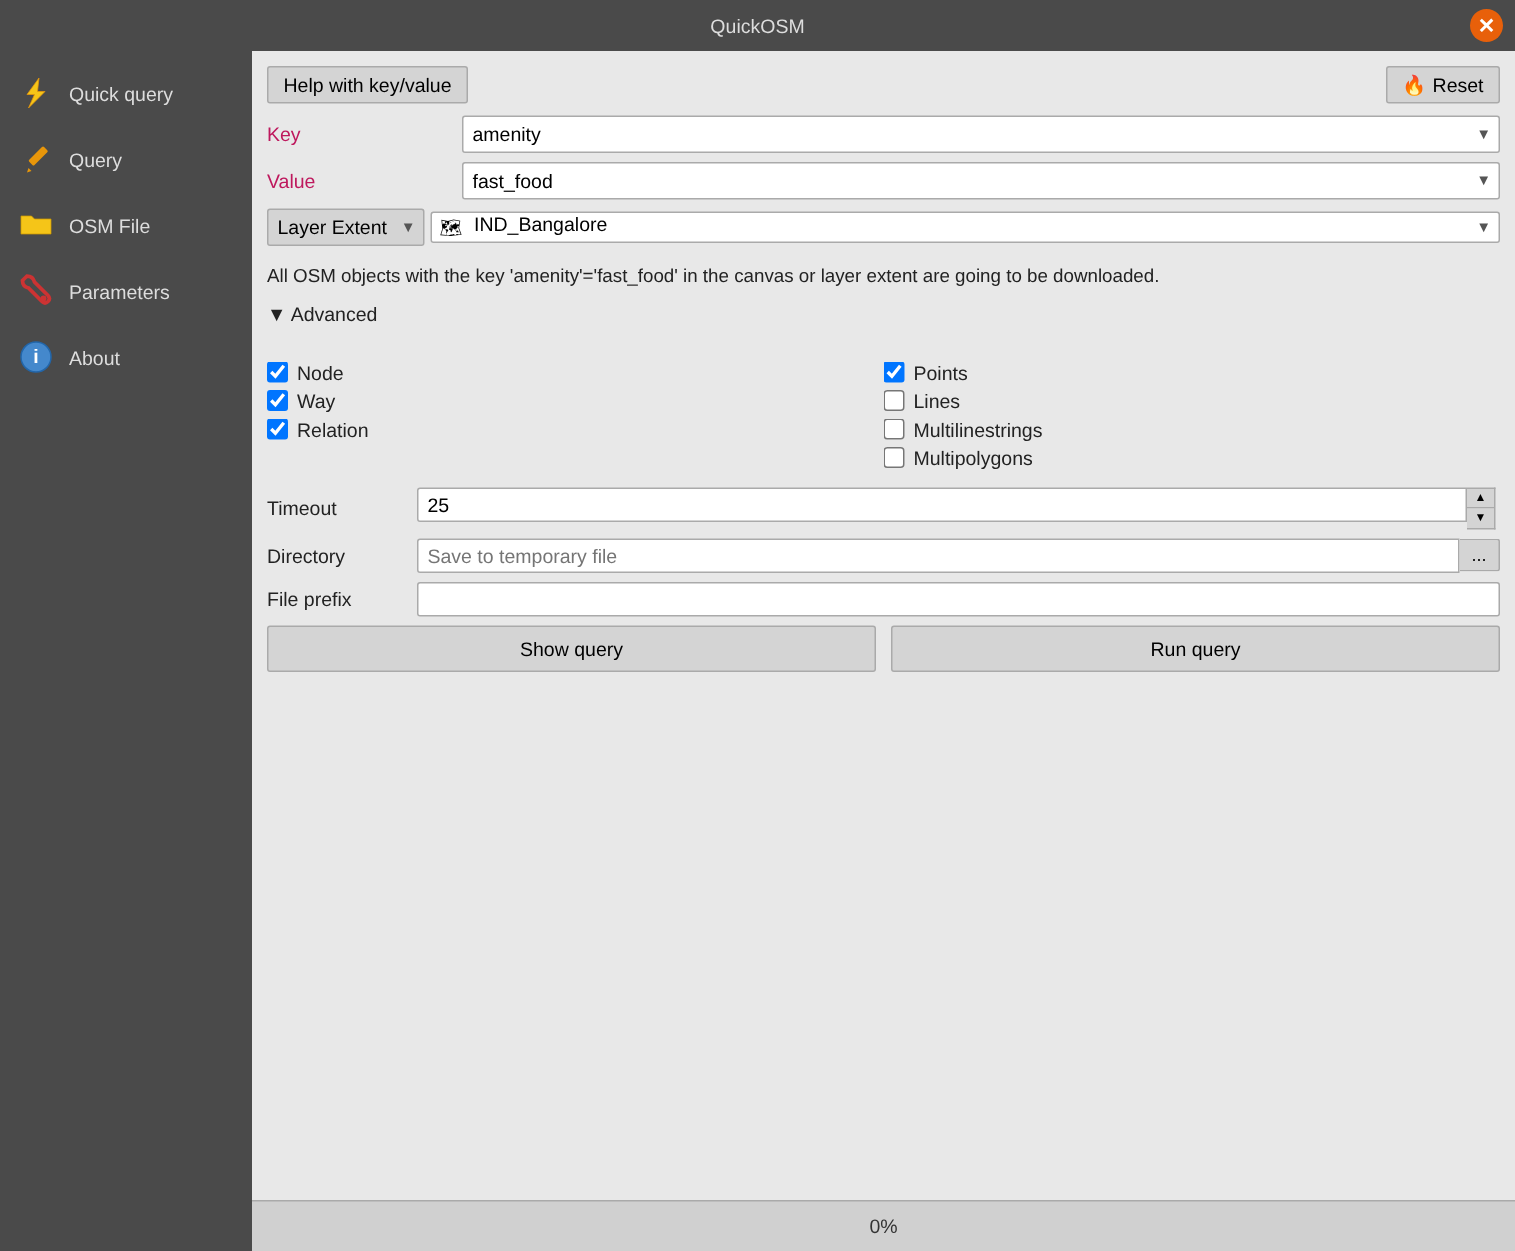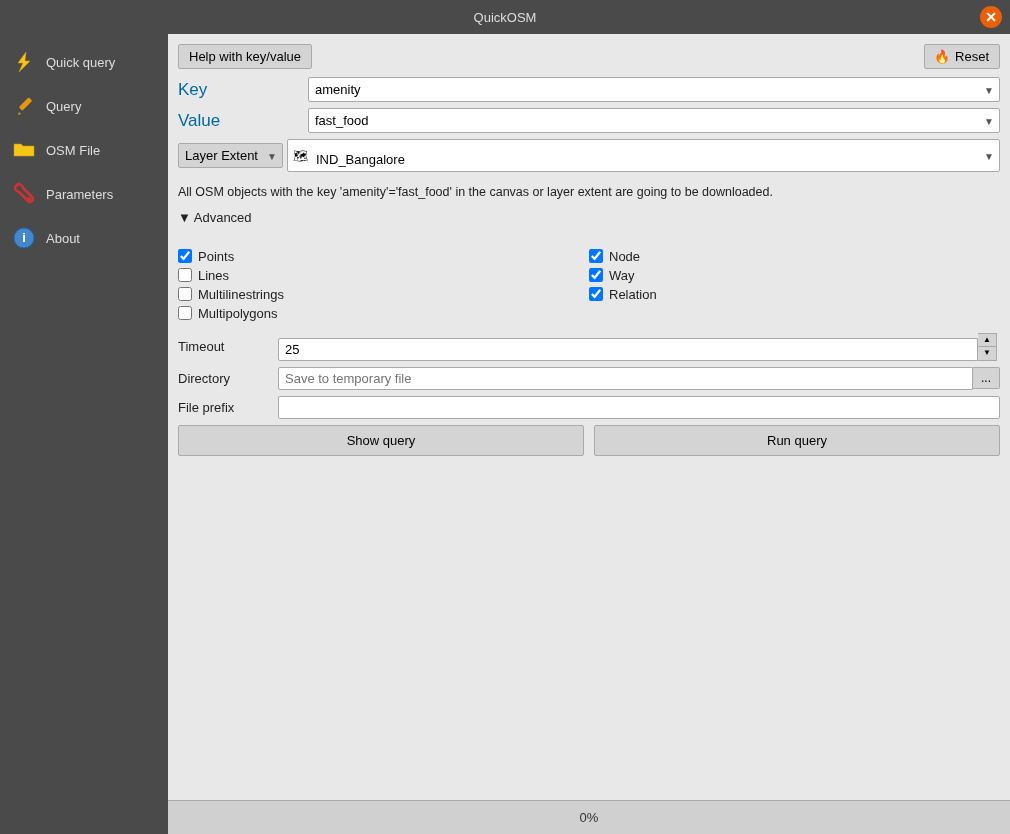--- a/index.html
+++ b/index.html
@@ -104,22 +104,22 @@
       align-items: center;
       gap: 4px;
     }
     .form-row {
       display: flex;
       align-items: center;
       margin-bottom: 6px;
     }
     .form-label {
       width: 130px;
-      font-size: 17px;
-      color: #0369a1;
+      font-size: 13px;
+      color: #be185d;
     }
     .form-input-wrap {
       flex: 1;
       position: relative;
     }
     .form-input {
       width: 100%;
       padding: 4px 24px 4px 6px;
       border: 1px solid #aaa;
       background: white;
@@ -167,21 +167,21 @@
       font-size: 10px;
       color: #555;
       pointer-events: none;
     }
     .layer-select-wrap {
       flex: 1;
       position: relative;
     }
     .layer-select {
       width: 100%;
-      padding: 12px 24px 4px 28px;
+      padding: 0 24px 4px 28px;
       border: 1px solid #aaa;
       background: white;
       font-size: 13px;
       border-radius: 2px;
       appearance: none;
       -webkit-appearance: none;
     }
     .layer-select-wrap::after {
       content: '▼';
       position: absolute;
@@ -246,21 +246,21 @@
       align-items: center;
       margin-bottom: 6px;
     }
     .field-label {
       width: 100px;
       font-size: 13px;
       color: #222;
     }
     .timeout-input-wrap {
       display: flex;
-      align-items: flex-end;
+      align-items: flex-start;
     }
     .timeout-input {
       width: 700px;
       padding: 3px 6px;
       border: 1px solid #aaa;
       background: white;
       font-size: 13px;
       border-radius: 2px 0 0 2px;
     }
     .spin-btns {
@@ -433,47 +433,47 @@
       </div>
 
       <div class="description-text">All OSM objects with the key 'amenity'='fast_food' in the canvas or layer extent are going to be downloaded.</div>
 
       <div class="advanced-section">
         <div class="advanced-header">▼ Advanced</div>
         <div class="advanced-grid">
           <div class="advanced-col">
             <label class="checkbox-row">
               <input type="checkbox" checked="" style="">
+              <span>Node</span>
+            </label>
+            <label class="checkbox-row">
+              <input type="checkbox" checked="" style="">
+              <span>Way</span>
+            </label>
+            <label class="checkbox-row">
+              <input type="checkbox" checked="" style="">
+              <span>Relation</span>
+            </label>
+          </div>
+          <div class="advanced-col">
+            <label class="checkbox-row">
+              <input type="checkbox" checked="" style="">
               <span>Points</span>
             </label>
             <label class="checkbox-row">
               <input type="checkbox" style="">
               <span>Lines</span>
             </label>
             <label class="checkbox-row">
               <input type="checkbox" style="">
               <span>Multilinestrings</span>
             </label>
             <label class="checkbox-row">
               <input type="checkbox" style="">
               <span>Multipolygons</span>
-            </label>
-          </div>
-          <div class="advanced-col">
-            <label class="checkbox-row">
-              <input type="checkbox" checked="" style="">
-              <span>Node</span>
-            </label>
-            <label class="checkbox-row">
-              <input type="checkbox" checked="" style="">
-              <span>Way</span>
-            </label>
-            <label class="checkbox-row">
-              <input type="checkbox" checked="" style="">
-              <span>Relation</span>
             </label>
           </div>
         </div>
 
         <div class="timeout-row">
           <div class="field-label">Timeout</div>
           <div class="timeout-input-wrap">
             <input type="text" class="timeout-input" value="25" style="">
             <div class="spin-btns">
               <button class="spin-btn">▲</button>

